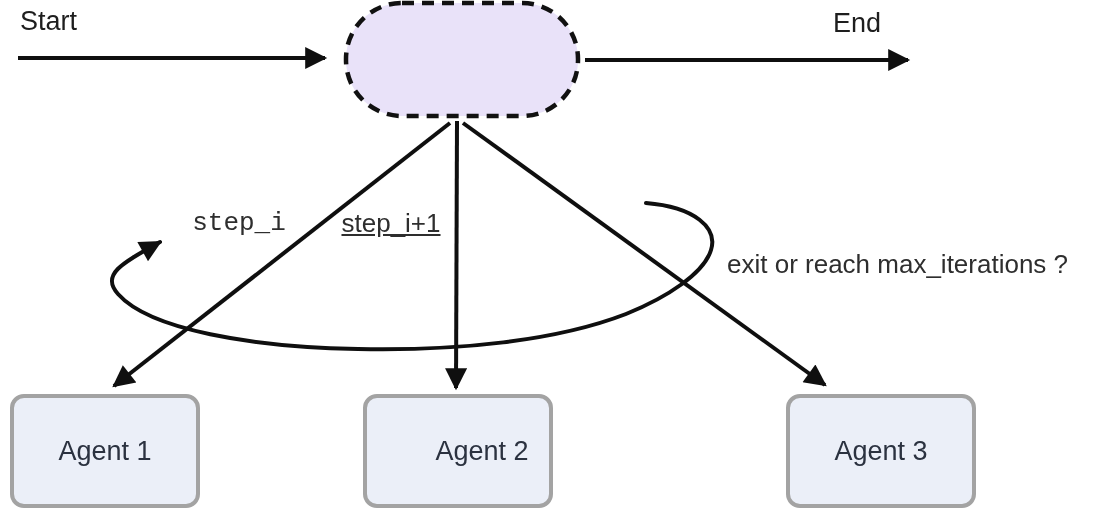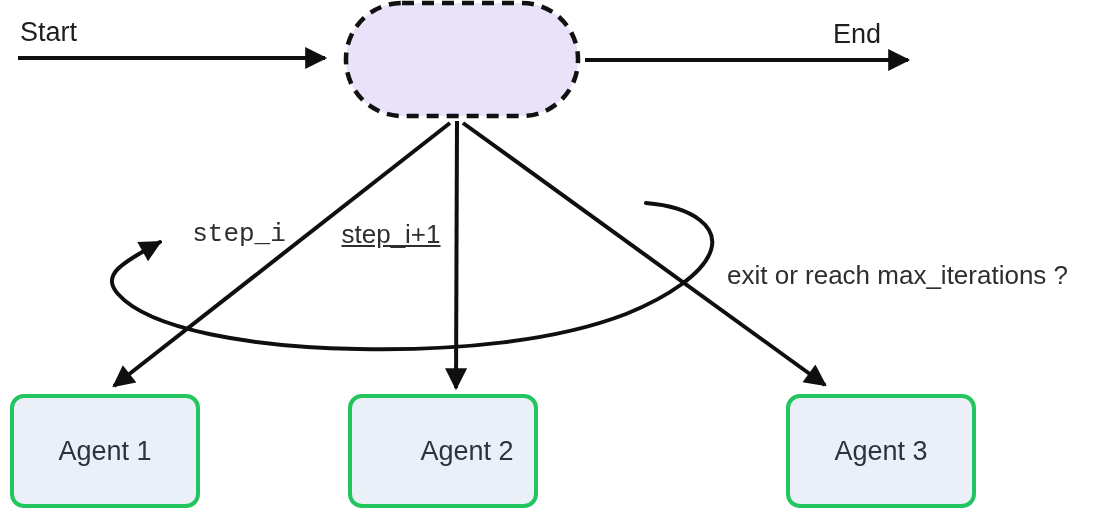--- a/index.html
+++ b/index.html
@@ -22,21 +22,20 @@
     width: 1112px;
     height: 520px;
   }
   .lbl {
     position: absolute;
     color: #2e2e2e;
     font-size: 26px;
     line-height: 1.2;
     white-space: nowrap;
     user-select: none;
-    margin-top: 11px;
   }
   .lbl.endpoint { color: #1e1e1e; font-size: 27px; }
   .lbl.centered { transform: translateX(-50%); }
   .node-controller-text {
     position: absolute;
     left: 346px;
     top: 3px;
     width: 232px;
     height: 113px;
     display: flex;
@@ -48,30 +47,30 @@
     line-height: 1.42;
   }
   .node-controller-text .wrap { width: 136px; }
   .agent-box {
     position: absolute;
     top: 394px;
     width: 190px;
     height: 114px;
     box-sizing: border-box;
     background: #EBEFF8;
-    border: 4px solid #22c55e;
+    border: 4px solid #a3a3a3;
     border-radius: 14px;
     display: flex;
     align-items: center;
     justify-content: center;
     color: #2b3240;
     font-size: 27px;
   }
   .agent-box.a1 { left: 10px; }
-  .agent-box.a2 { left: 348px; padding-left: 48px; }
+  .agent-box.a2 { left: 363px; padding-left: 48px; }
   .agent-box.a3 { left: 747px; margin-left: 39px; }
 </style>
 </head>
 <body>
 
 <div class="canvas">
 
   <svg class="wires" viewBox="0 0 1112 520">
     <defs>
       <marker id="arrowhead" viewBox="0 0 10 10" refX="9" refY="5" markerWidth="6" markerHeight="5.5" orient="auto-start-reverse">

